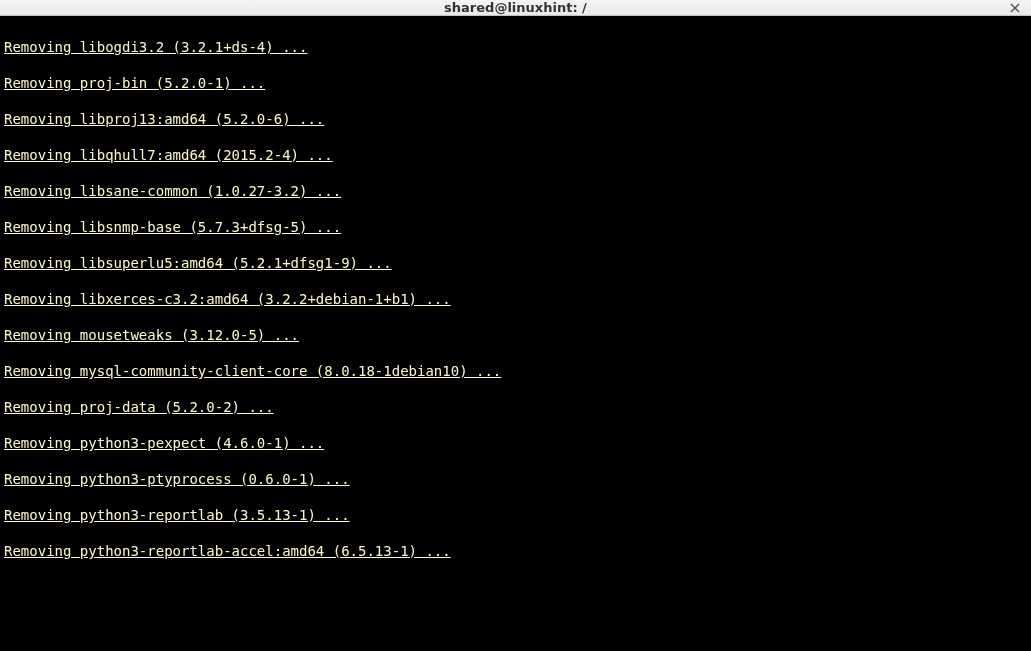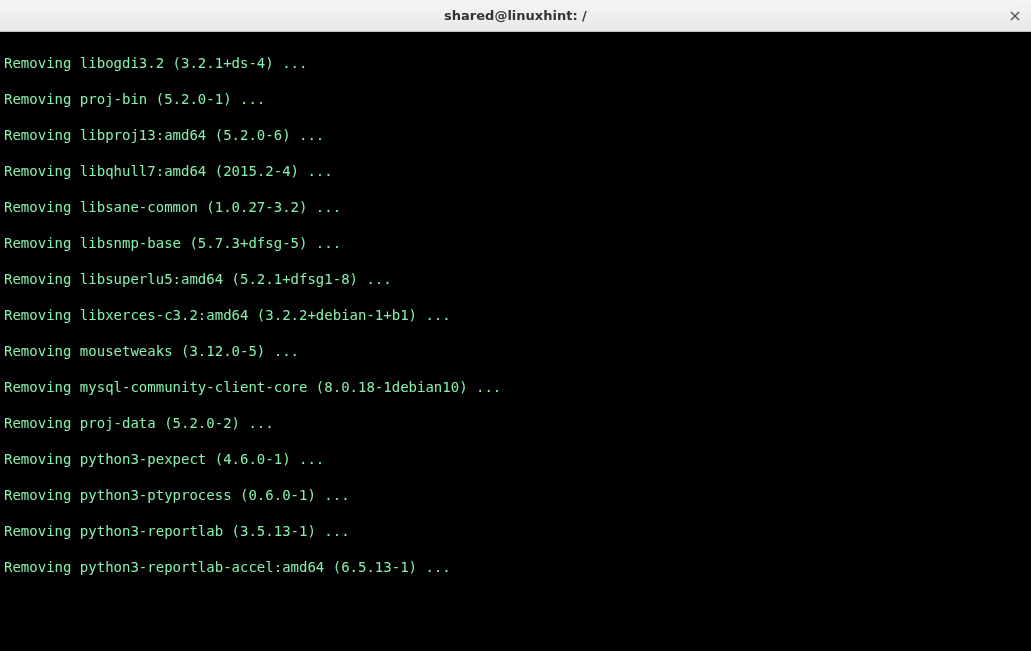--- a/index.html
+++ b/index.html
@@ -9,21 +9,21 @@
     }
     body {
       background: #000;
       font-family: 'DejaVu Sans Mono', 'Liberation Mono', Consolas, monospace;
       font-size: 14px;
       overflow: hidden;
       width: 1031px;
       height: 651px;
     }
     .titlebar {
-      height: 32px;
+      height: 16px;
       background: linear-gradient(to bottom, #f5f5f5, #e8e8e8);
       border-bottom: 1px solid #c0c0c0;
       display: flex;
       align-items: center;
       justify-content: center;
       position: relative;
     }
     .titlebar-title {
       color: #333;
       font-family: 'DejaVu Sans', 'Liberation Sans', Arial, sans-serif;
@@ -49,22 +49,23 @@
     }
     .terminal {
       background: #000;
       padding: 4px 4px;
       height: calc(651px - 32px);
       overflow: hidden;
       line-height: 18px;
       white-space: pre;
     }
     .line {
-      color: #86efac;
+      color: #fef9c3;
       font-family: 'DejaVu Sans Mono', 'Liberation Mono', Consolas, monospace;
+      text-decoration: underline;
     }
   </style>
 </head>
 <body>
 
 <div class="titlebar">
   <span class="titlebar-title">shared@linuxhint: /</span>
   <div class="close-btn">
     <svg viewBox="0 0 10 10">
       <line x1="1" y1="1" x2="9" y2="9" stroke="#555" stroke-width="1.5"></line>
@@ -73,21 +74,21 @@
   </div>
 </div>
 
 <div class="terminal">
 <div class="line">Removing libogdi3.2 (3.2.1+ds-4) ...</div>
 <div class="line">Removing proj-bin (5.2.0-1) ...</div>
 <div class="line">Removing libproj13:amd64 (5.2.0-6) ...</div>
 <div class="line">Removing libqhull7:amd64 (2015.2-4) ...</div>
 <div class="line">Removing libsane-common (1.0.27-3.2) ...</div>
 <div class="line">Removing libsnmp-base (5.7.3+dfsg-5) ...</div>
-<div class="line">Removing libsuperlu5:amd64 (5.2.1+dfsg1-8) ...</div>
+<div class="line">Removing libsuperlu5:amd64 (5.2.1+dfsg1-9) ...</div>
 <div class="line">Removing libxerces-c3.2:amd64 (3.2.2+debian-1+b1) ...</div>
 <div class="line">Removing mousetweaks (3.12.0-5) ...</div>
 <div class="line">Removing mysql-community-client-core (8.0.18-1debian10) ...</div>
 <div class="line">Removing proj-data (5.2.0-2) ...</div>
 <div class="line">Removing python3-pexpect (4.6.0-1) ...</div>
 <div class="line">Removing python3-ptyprocess (0.6.0-1) ...</div>
 <div class="line">Removing python3-reportlab (3.5.13-1) ...</div>
 <div class="line">Removing python3-reportlab-accel:amd64 (6.5.13-1) ...</div>
 
 

